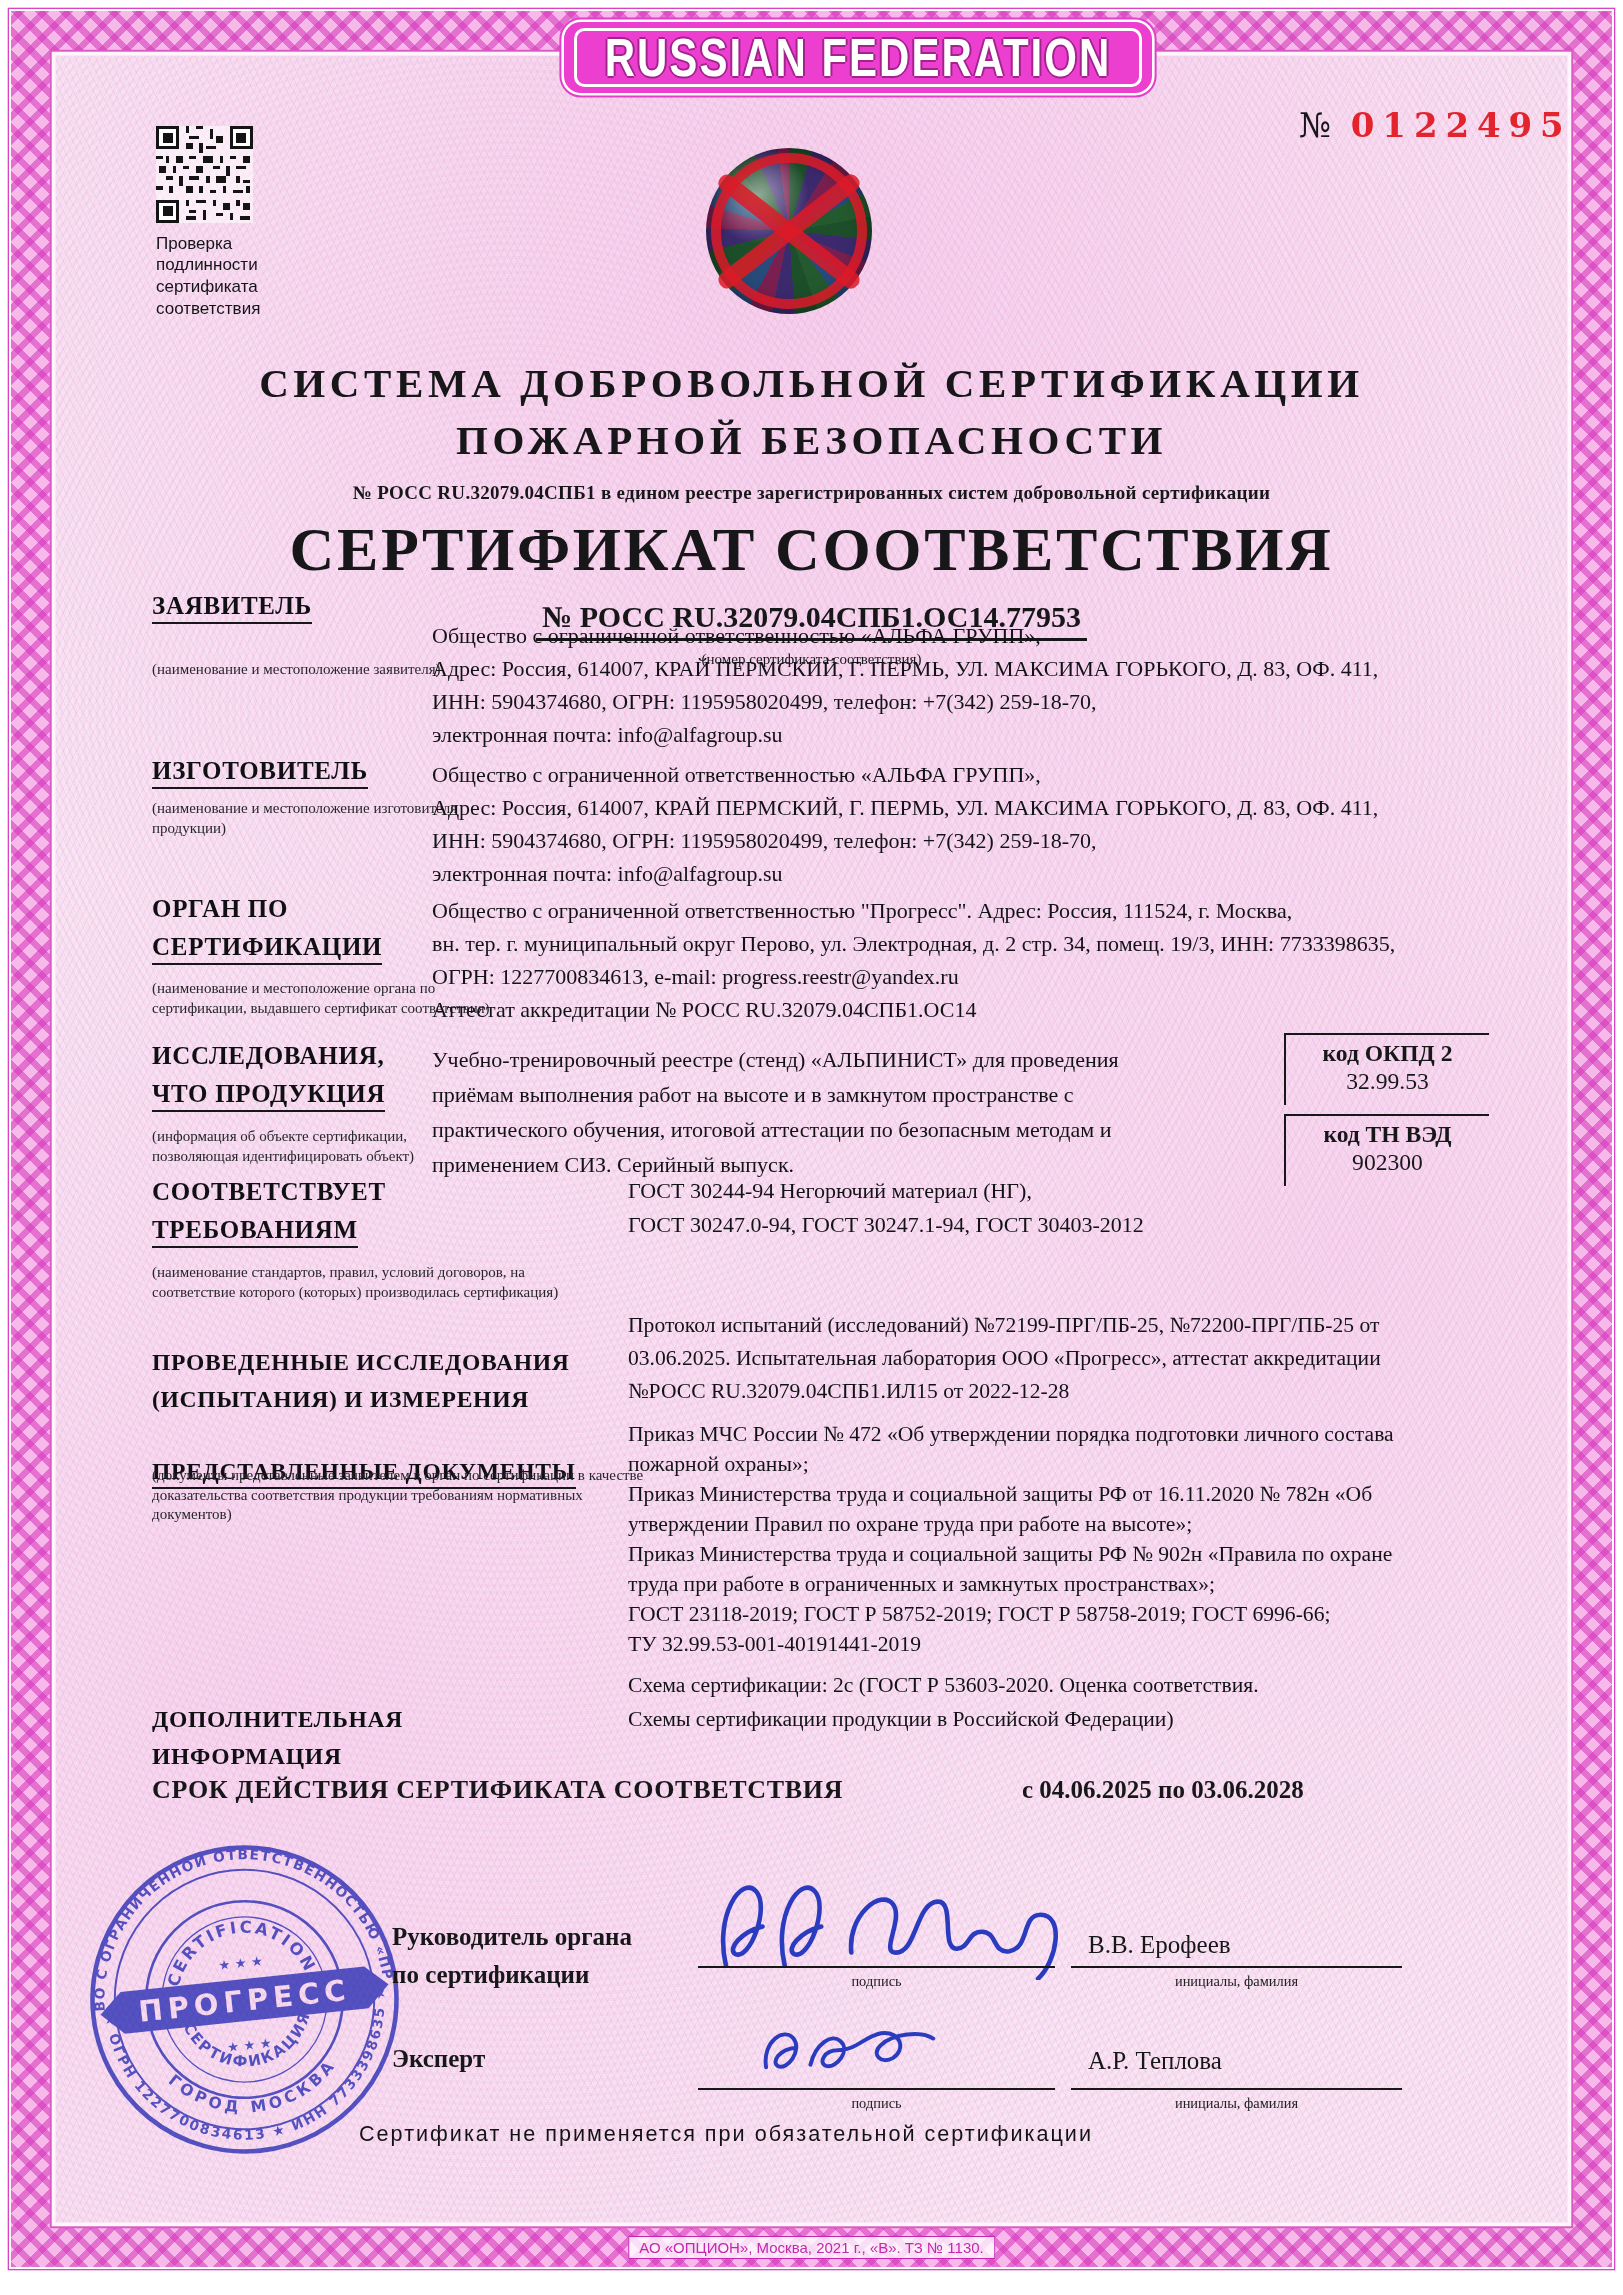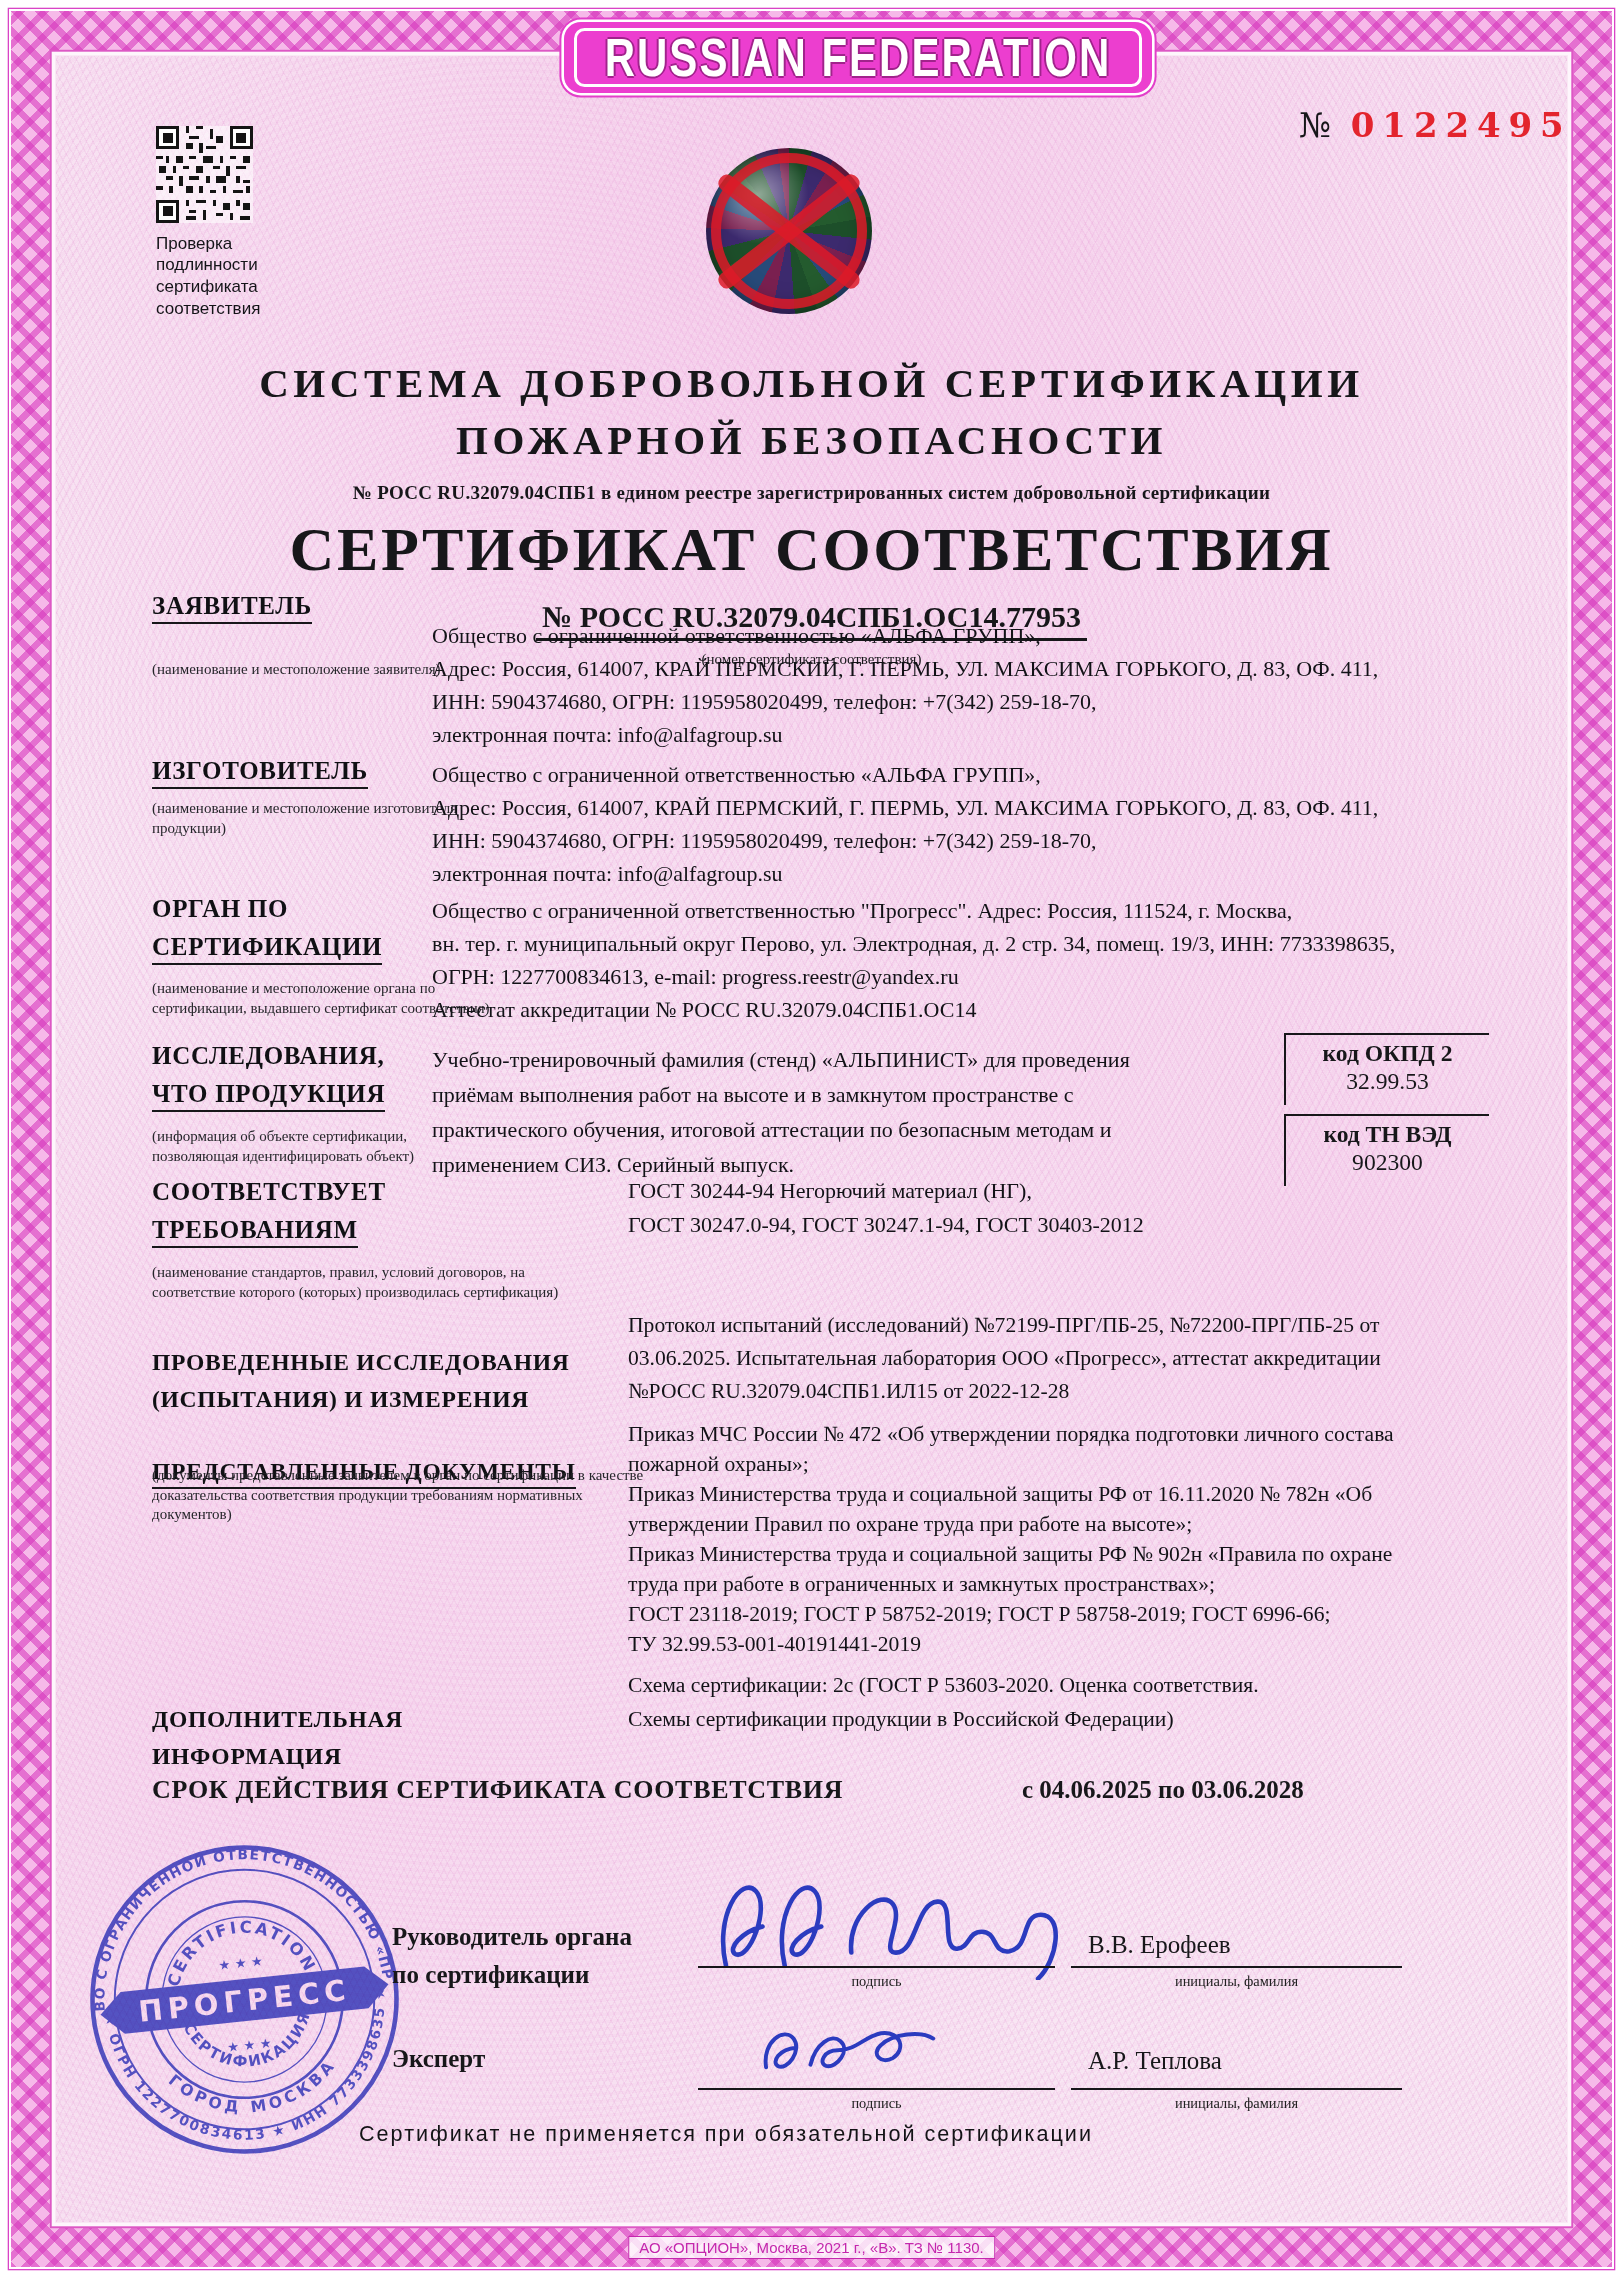--- a/index.html
+++ b/index.html
@@ -202,21 +202,21 @@
     <div>Общество с ограниченной ответственностью "Прогресс". Адрес: Россия, 111524, г. Москва,</div>
       <div>вн. тер. г. муниципальный округ Перово, ул. Электродная, д. 2 стр. 34, помещ. 19/3, ИНН: 7733398635,</div>
     <div>ОГРН: 1227700834613, e-mail: progress.reestr@yandex.ru</div>
       <div>Аттестат аккредитации № РОСС RU.32079.04СПБ1.ОС14</div>
   </div>
 
   <div class="sec-label" style="top:1042px;">ИССЛЕДОВАНИЯ,</div>
   <div class="sec-label" style="top:1080px;"><span class="u">ЧТО ПРОДУКЦИЯ</span></div>
   <div class="sec-note" style="top:1127px;width:288px;">(информация об объекте сертификации, позволяющая идентифицировать объект)</div>
   <div class="content" style="left:432px;top:1042px;line-height:35px;">
-    <div>Учебно-тренировочный фамилия (стенд) «АЛЬПИНИСТ» для проведения</div>
+    <div>Учебно-тренировочный реестре (стенд) «АЛЬПИНИСТ» для проведения</div>
       <div>приёмам выполнения работ на высоте и в замкнутом пространстве с</div>
     <div>практического обучения, итоговой аттестации по безопасным методам и</div>
       <div>применением СИЗ.  Серийный выпуск.</div>
   </div>
 
   <div class="code-box" style="top:1033px;">
     <div class="cl">код ОКПД 2</div>
     <div class="cv">32.99.53</div>
   </div>
   <div class="code-box" style="top:1114px;">

